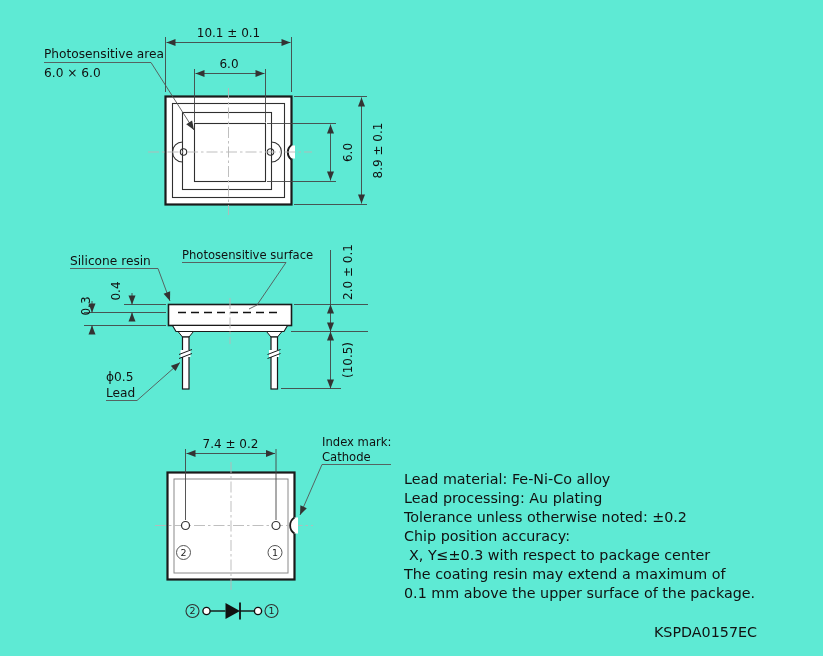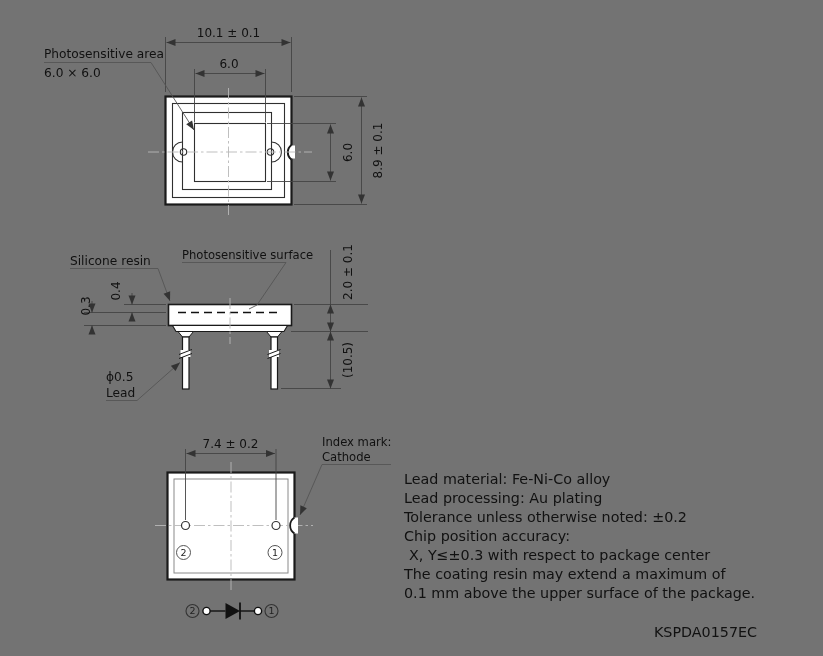--- a/index.html
+++ b/index.html
@@ -1,16 +1,16 @@
 <!DOCTYPE html>
 <html><head>
 <meta charset="utf-8">
 <style>
   html,body{margin:0;padding:0;background:#fff;}
-  #stage{position:relative;width:823px;height:656px;background:#737373;overflow:hidden;}
+  #stage{position:relative;width:823px;height:656px;background:#5eead4;overflow:hidden;}
   svg{position:absolute;left:0;top:0;}
   text{font-family:"DejaVu Sans",sans-serif;fill:#111;}
   .thick{stroke:#1a1a1a;stroke-width:2.2;fill:#fff;}
   .thin{stroke:#2f2f2f;stroke-width:1.1;fill:none;}
   .thinf{stroke:#2f2f2f;stroke-width:1.1;fill:#fff;}
   .grayln{stroke:#8a8a8a;stroke-width:1;fill:none;}
   .dim{stroke:#444;stroke-width:0.9;fill:none;}
   .cl{stroke:#b8b8b8;stroke-width:0.9;fill:none;stroke-dasharray:11 3 2.5 3;}
   .leader{stroke:#555;stroke-width:0.9;fill:none;}
   .dash{stroke:#111;stroke-width:1.4;fill:none;stroke-dasharray:8 5;}

